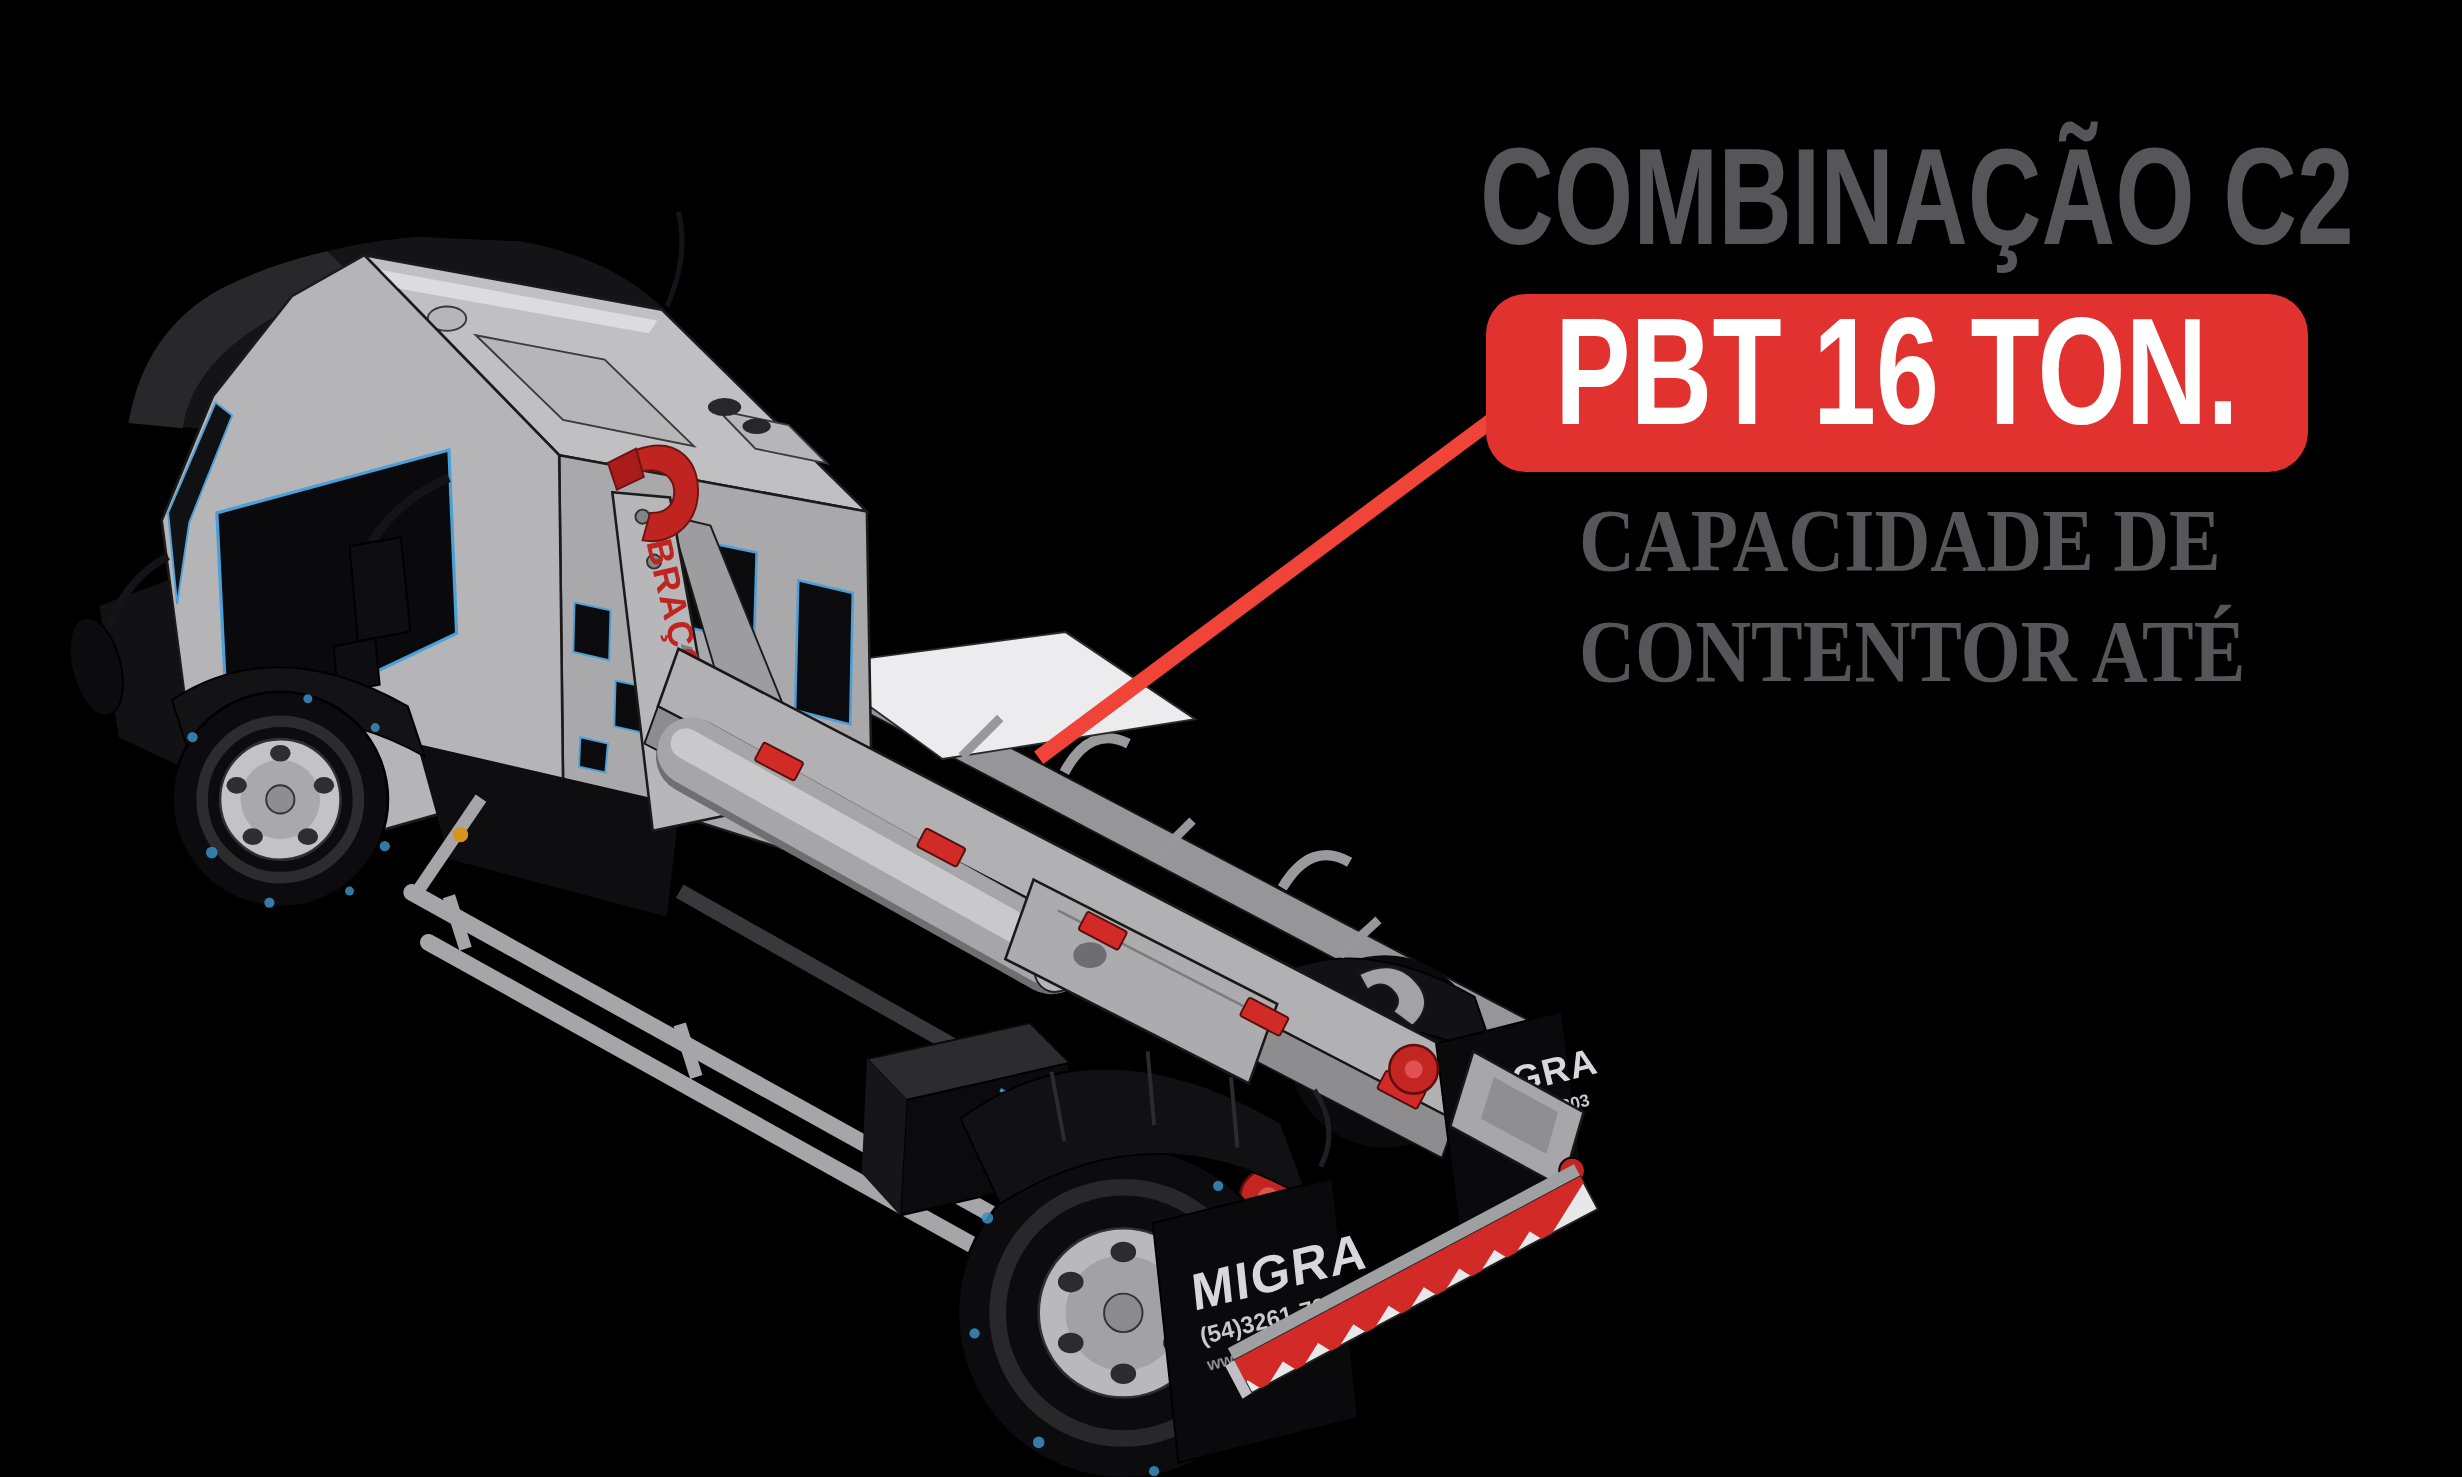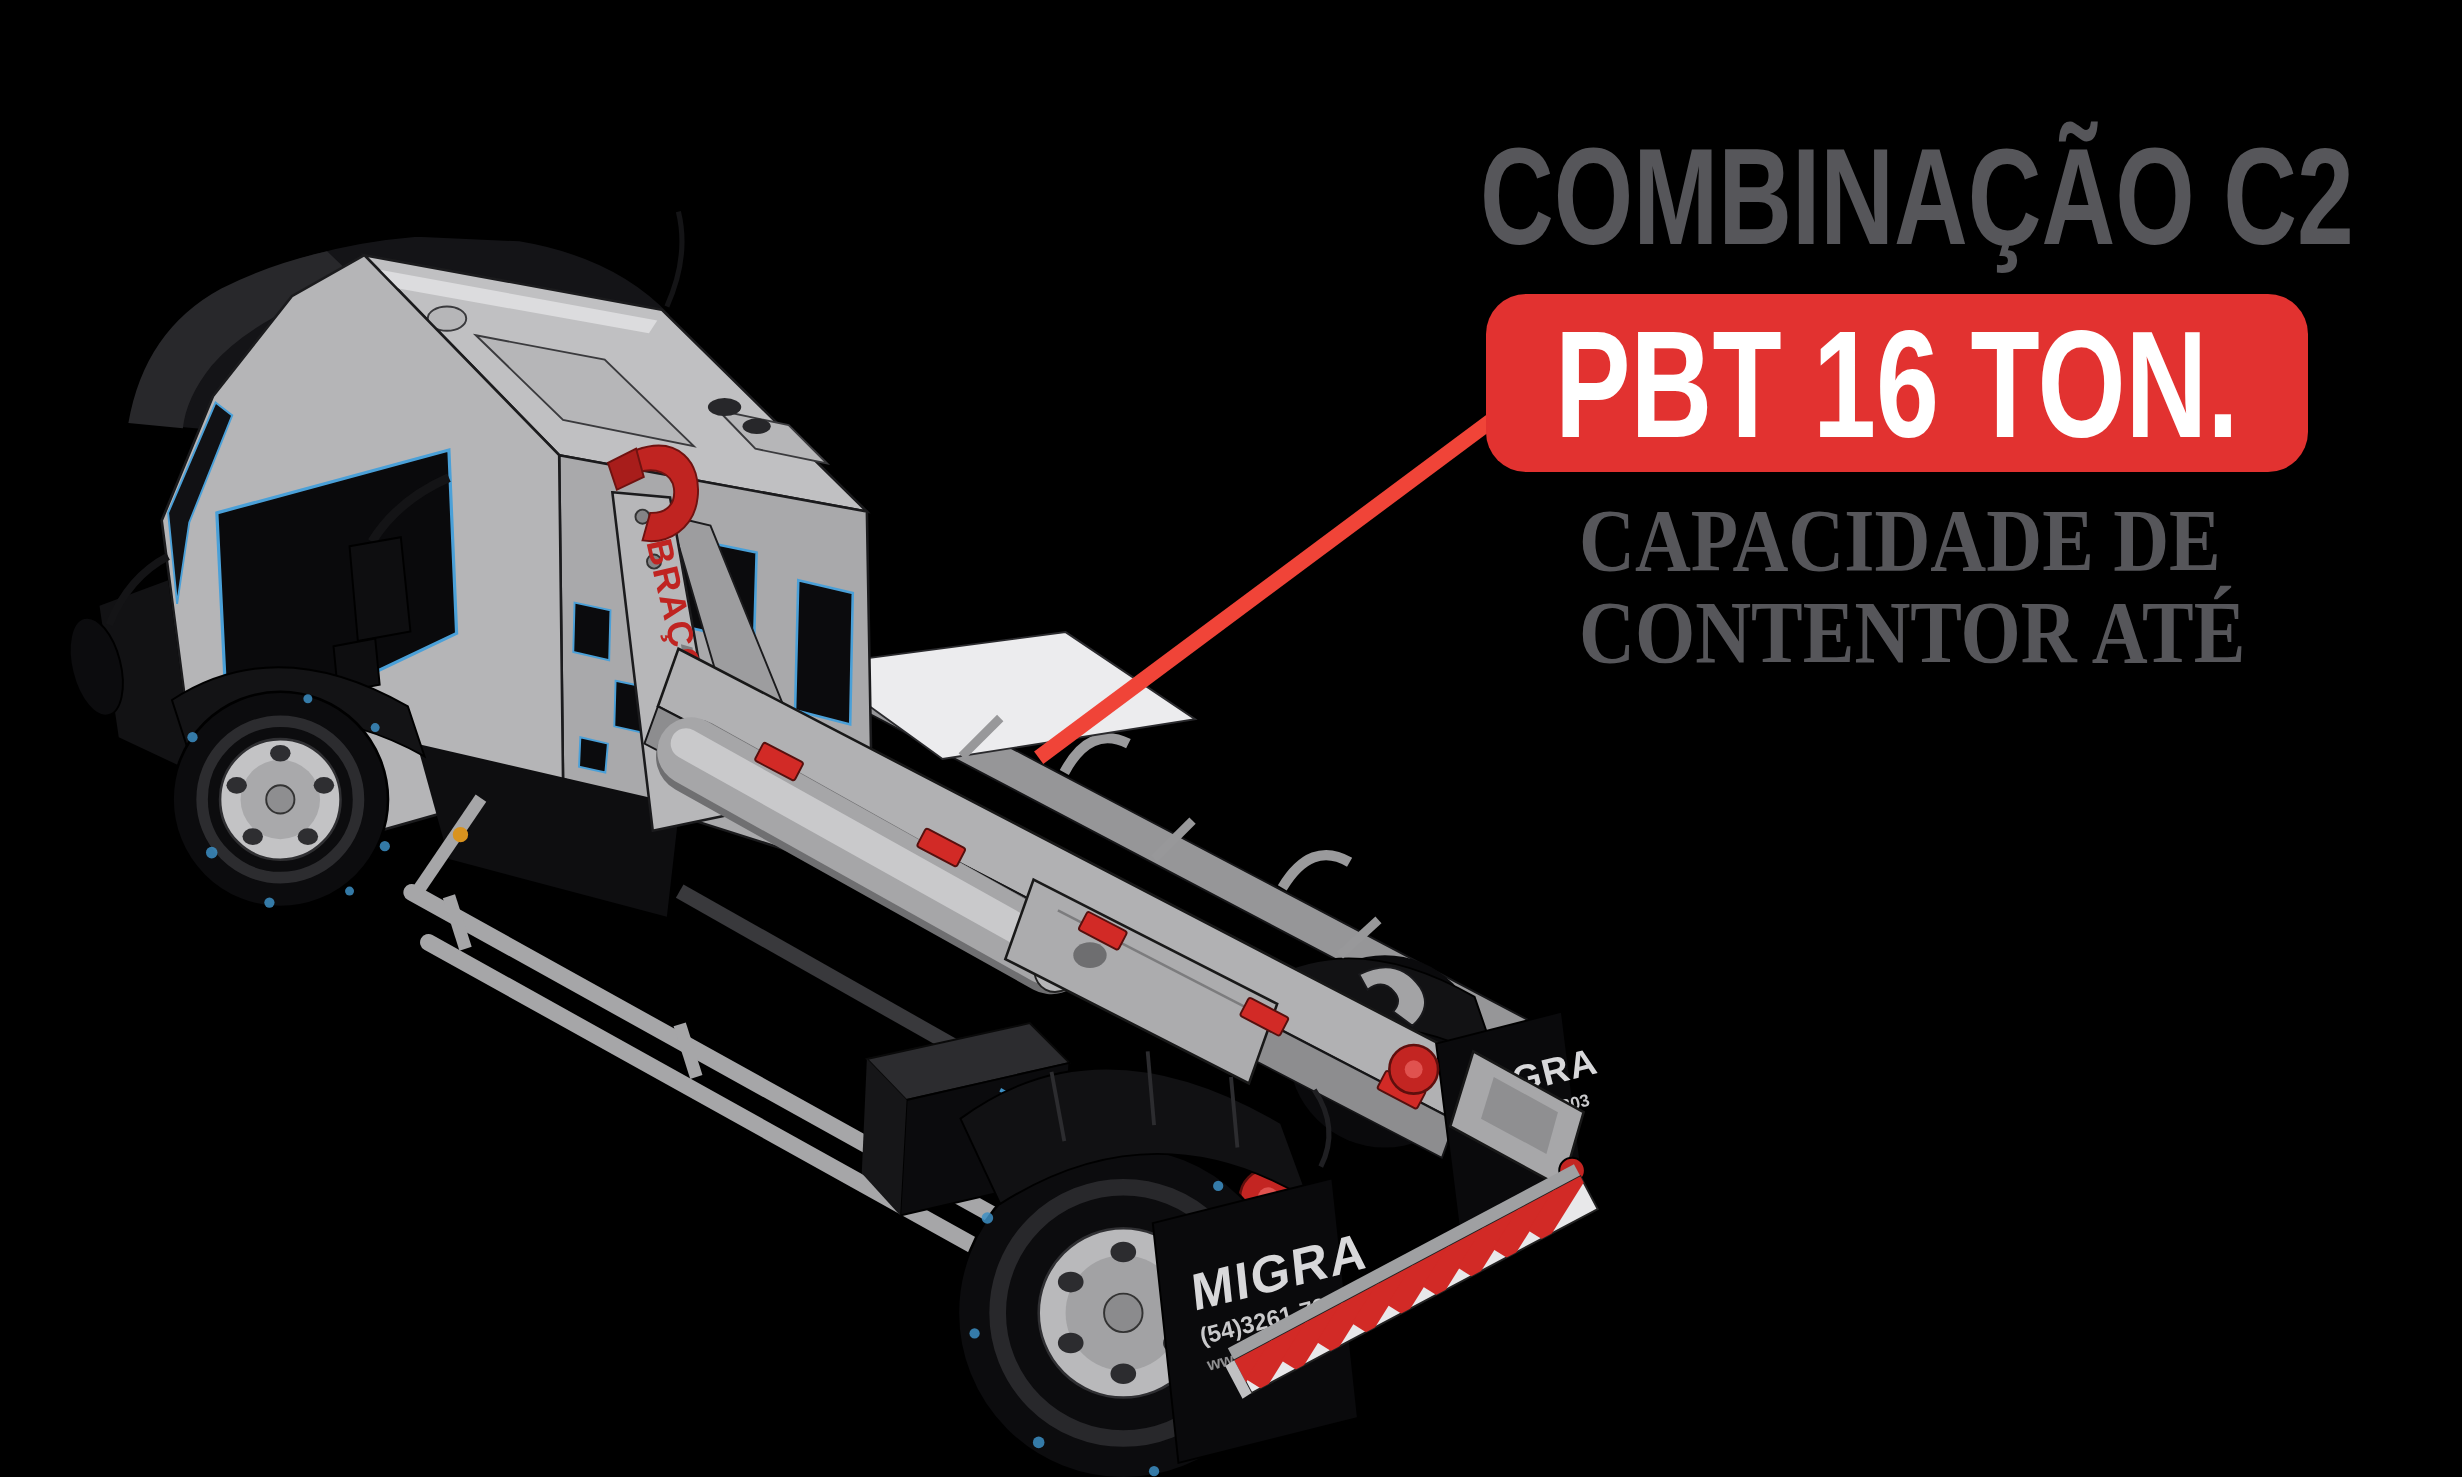--- a/index.html
+++ b/index.html
@@ -5,27 +5,27 @@
   html,body{margin:0;padding:0;background:#000;}
   .stage{position:relative;width:2462px;height:1477px;background:#000;overflow:hidden;
          font-family:"Liberation Sans",sans-serif;}
   .stage svg{position:absolute;left:0;top:0;}
   .annot{position:absolute;left:0;top:4px;width:100%;height:100%;}
   .cond{display:inline-block;white-space:nowrap;transform-origin:0 50%;}
   .headline{position:absolute;left:1480px;top:122px;margin:0;font-size:138px;line-height:141px;
             font-weight:bold;letter-spacing:0;color:#56565a;}
   .headline .cond{transform:scaleX(0.74);}
   .badge{position:absolute;left:1486px;top:290px;width:822px;height:178px;border-radius:40px;
-         background:#e23230;display:flex;align-items:center;justify-content:center;}
+         background:#e23230;display:flex;justify-content:center;}
   .badge .cond{transform:scaleX(0.74);transform-origin:50% 50%;font-size:153px;font-weight:bold;
                color:#ffffff;line-height:1;}
   .specs{position:absolute;left:1579px;top:491px;color:#56565a;font-weight:bold;}
   .spec-line{font-size:88px;line-height:92px;}
   .spec-line .cond{transform:scaleX(0.88);}
-  .spec-para + .spec-para{}
+  .spec-para + .spec-para{margin-top:19px;}
   .svgtext{font-family:"Liberation Sans",sans-serif;font-weight:bold;}
 </style>
 </head>
 <body>
 
 <div class="stage">
 
   <svg viewBox="0 0 3840 2304" width="2462" height="1477">
     <defs>
       <clipPath id="bumperClip">

